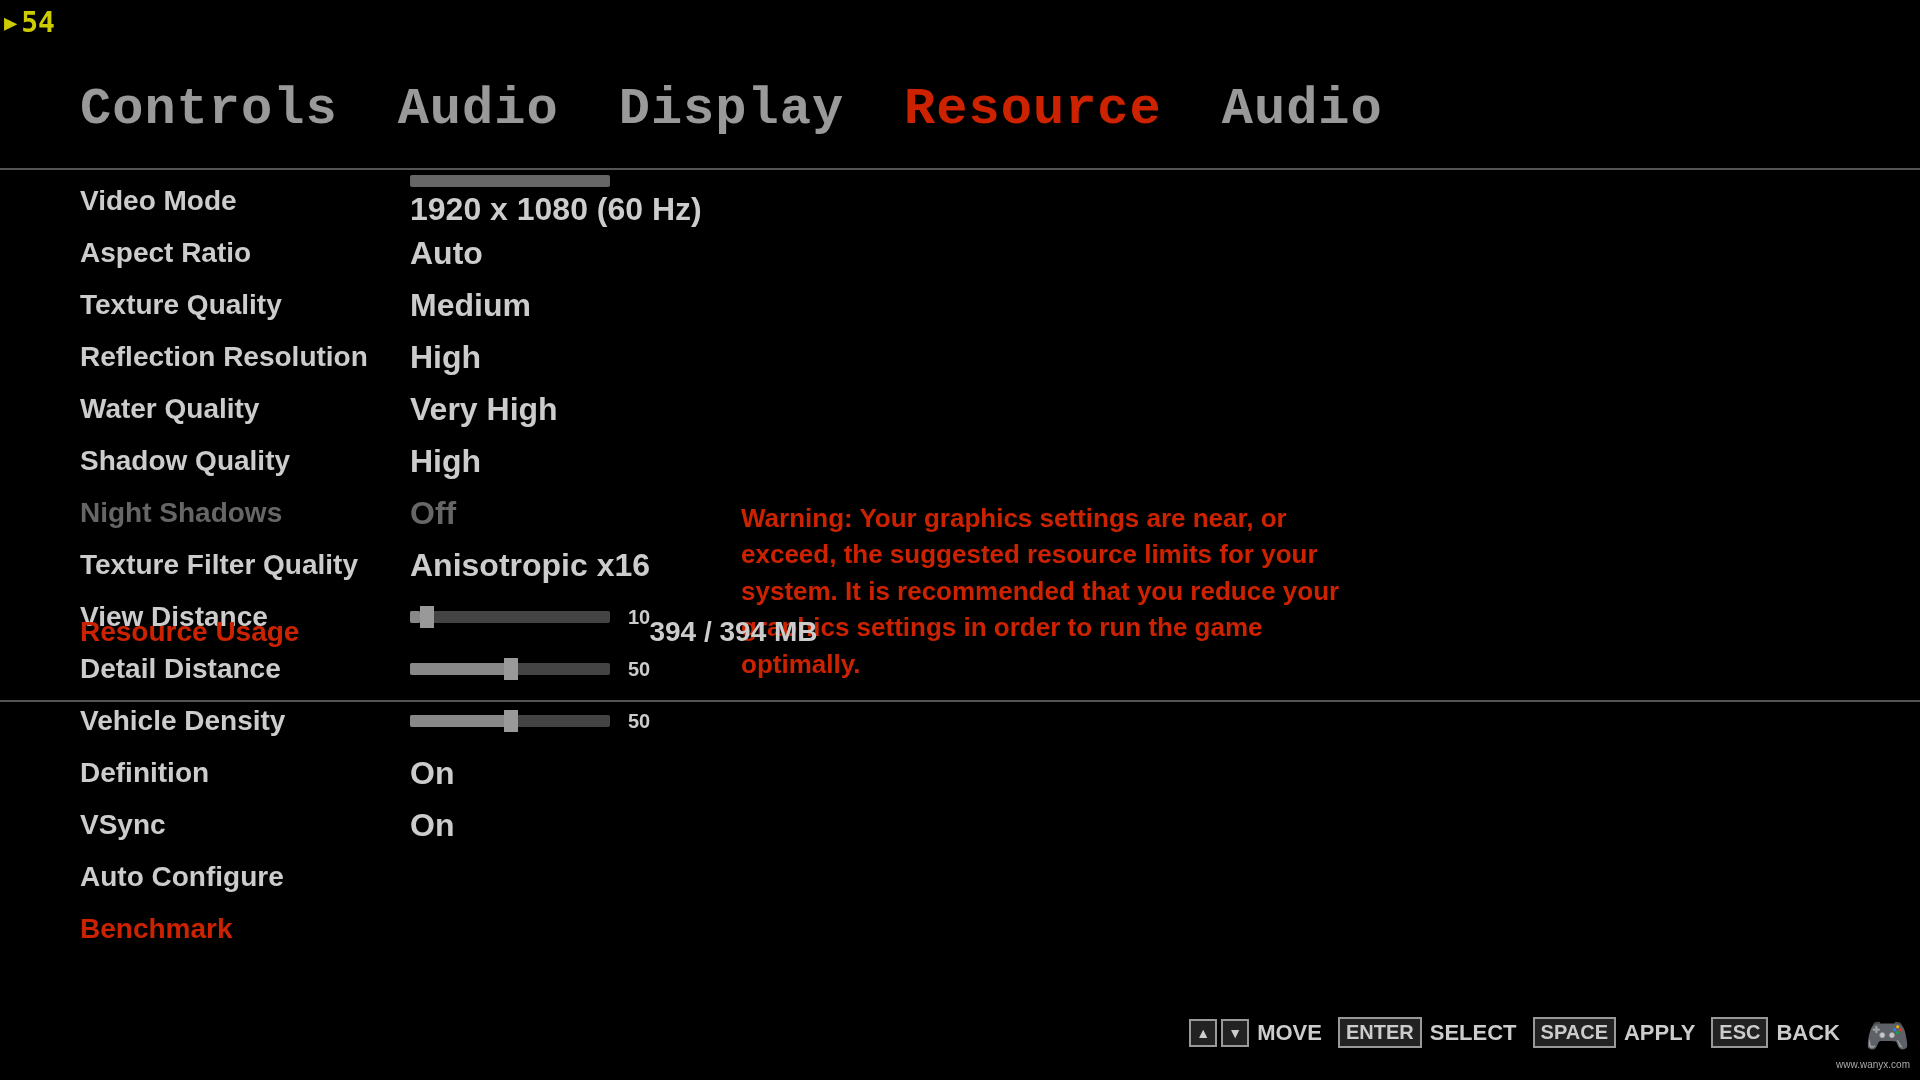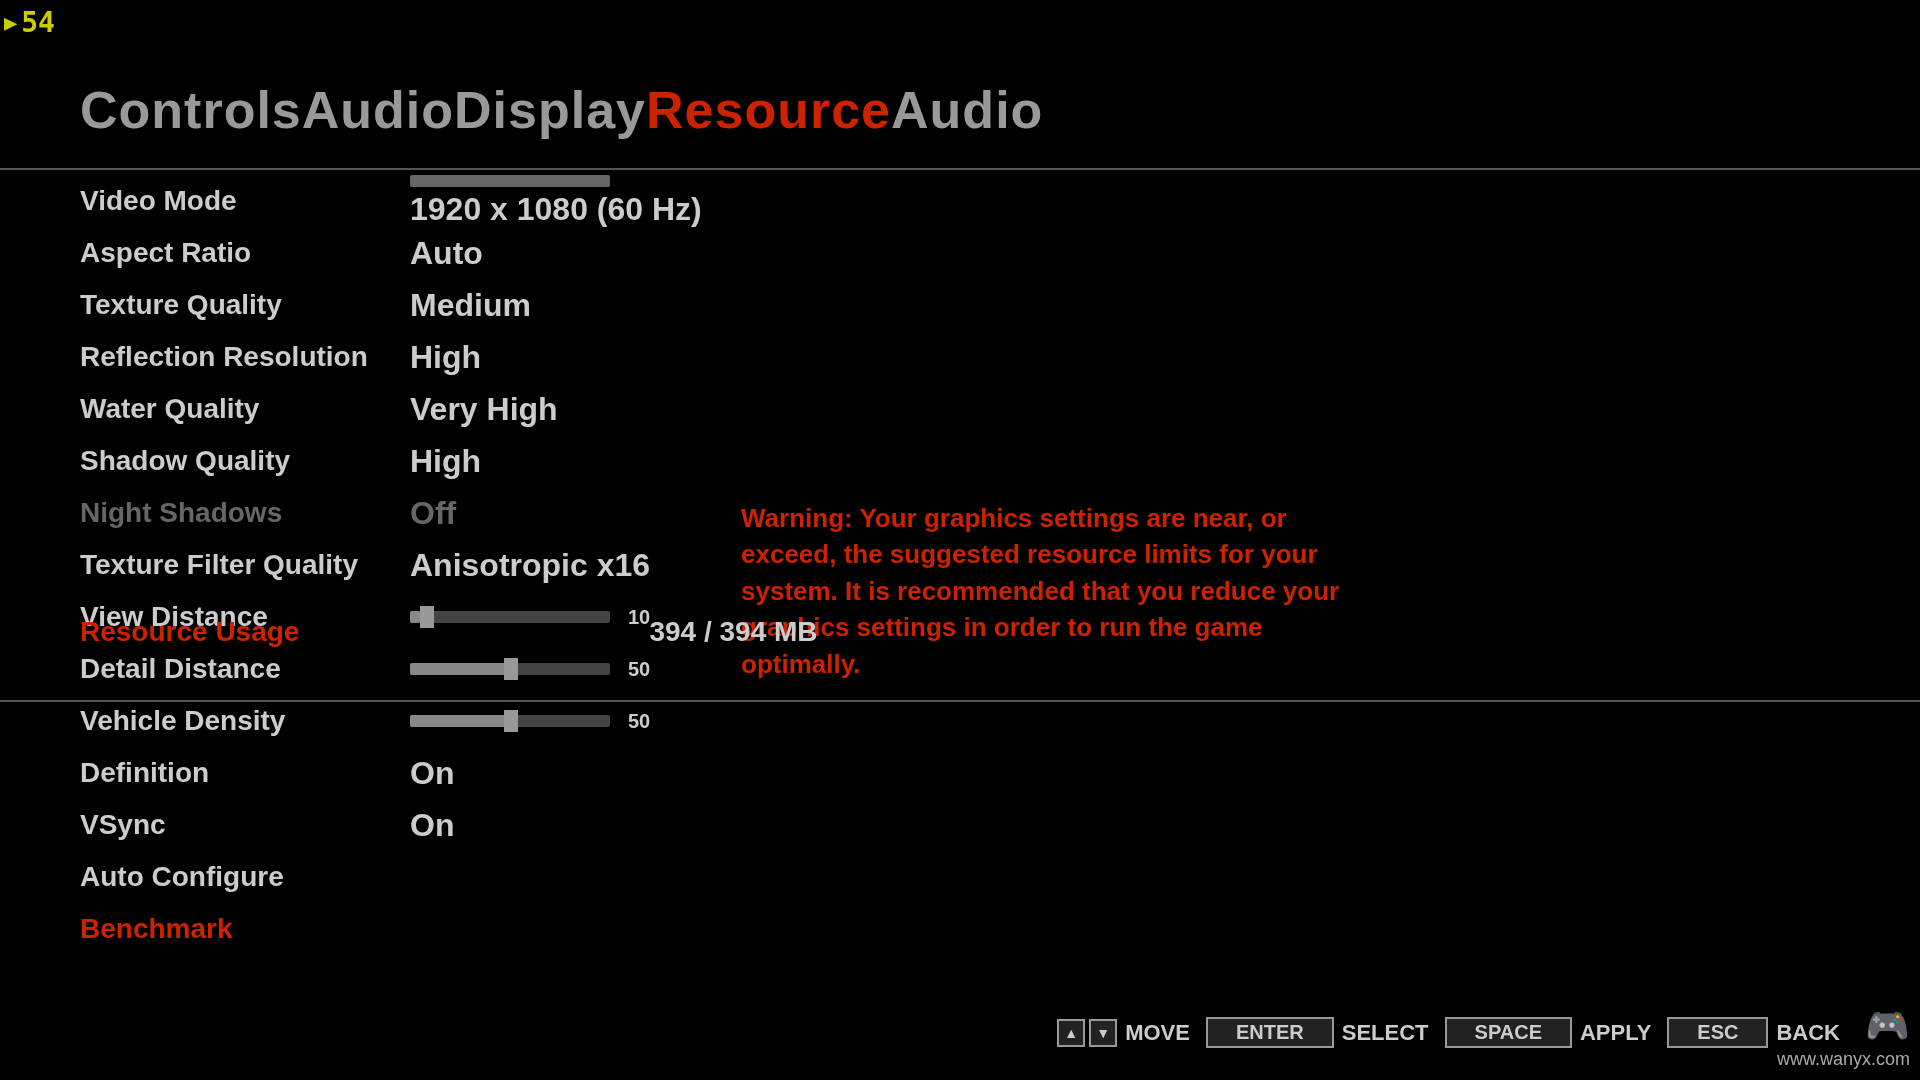--- a/index.html
+++ b/index.html
@@ -31,21 +31,23 @@
       color: #cccc00;
       font-size: 22px;
     }
 
     
     .nav-tabs {
       position: absolute;
       top: 80px;
       left: 80px;
       display: flex;
+      gap: 60px;
       align-items: flex-end;
+      font-family: Liberation Mono, monospace;
     }
     .nav-tab {
       font-size: 52px;
       font-weight: 900;
       color: #999;
       cursor: pointer;
       letter-spacing: 1px;
       text-transform: none;
     }
     .nav-tab.active {
@@ -205,21 +207,21 @@
     }
 
     .control-item {
       display: flex;
       align-items: center;
       gap: 8px;
     }
 
     .key-box {
       border: 2px solid #999;
-      padding: 2px 28px;
+      padding: 2px 6px;
       font-size: 20px;
       color: #ccc;
       font-weight: bold;
       background: #222;
     }
 
     .control-label {
       font-size: 22px;
       color: #ccc;
       font-weight: bold;
@@ -254,21 +256,21 @@
     }
 
     .watermark-icon {
       font-size: 36px;
       color: #ff6600;
       font-weight: 900;
     }
 
     .watermark-text {
       color: #aaa;
-      font-size: 18px;
+      font-size: 10px;
     }
   </style>
 </head>
 <body>
 
 <div class="timer">
   <span class="timer-arrow">▶</span>
   <span>54</span>
 </div>
 

